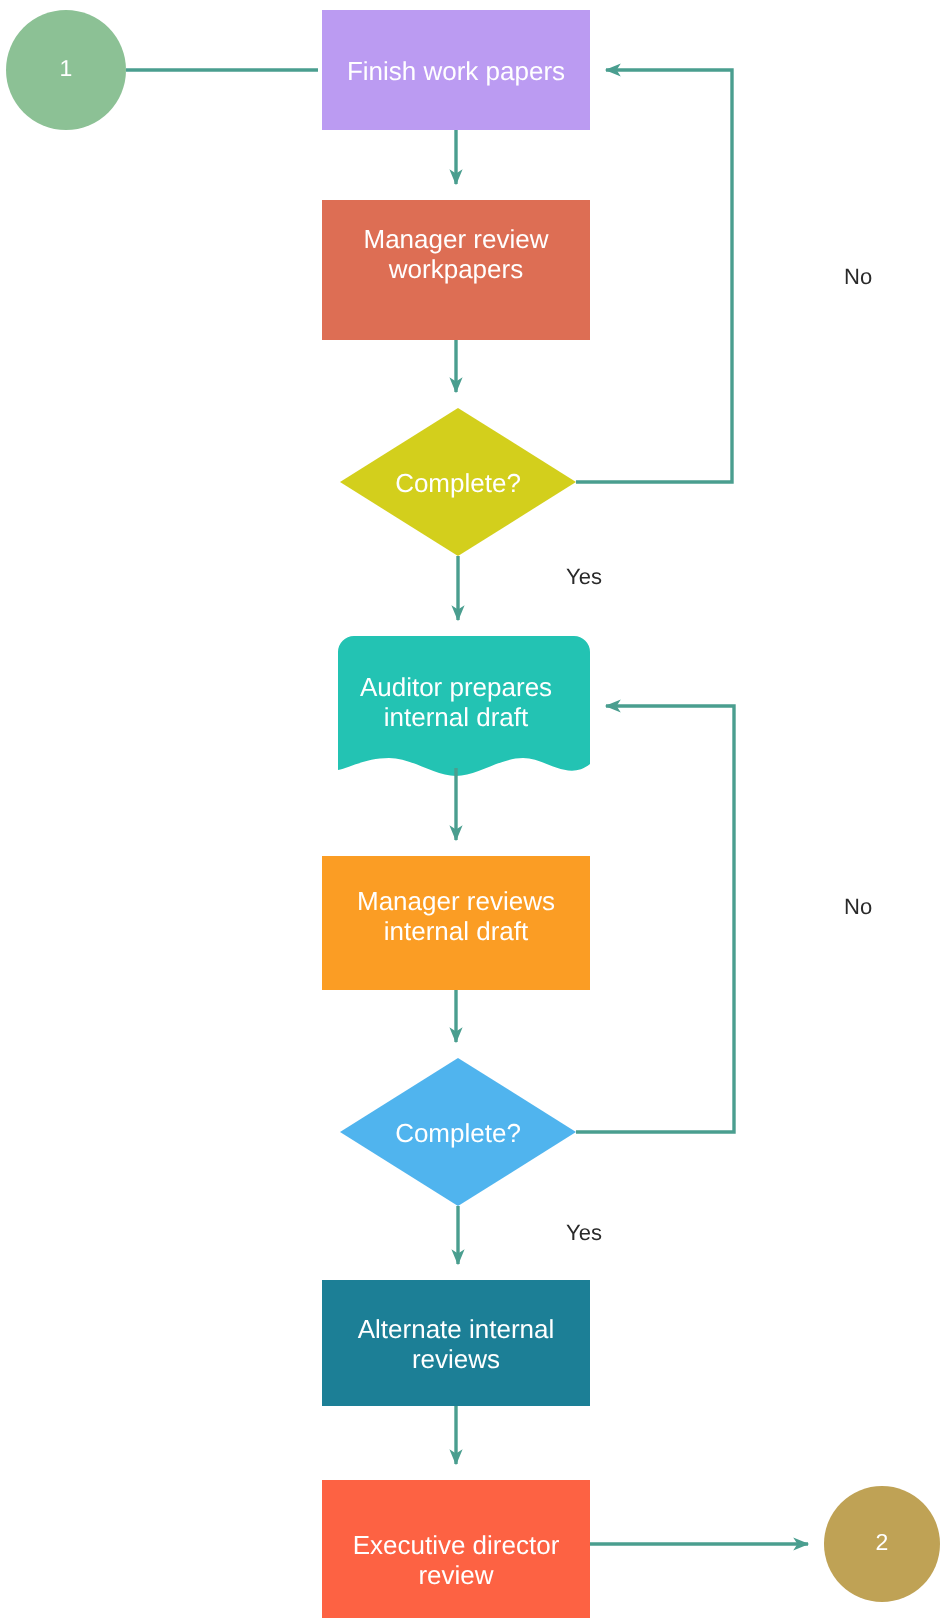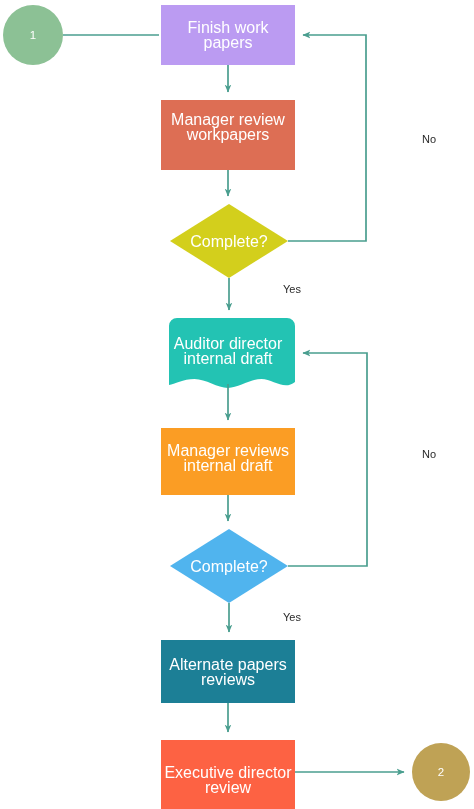--- a/index.html
+++ b/index.html
@@ -21,21 +21,21 @@
     width: 474px;
     height: 809px;
   }
   .node-label {
     position: absolute;
     display: flex;
     align-items: center;
     justify-content: center;
     text-align: center;
     color: #ffffff;
-    font-size: 16px;
+    font-size: 13px;
     line-height: 15px;
     font-family: "Liberation Sans", sans-serif;
     pointer-events: none;
     white-space: pre-line;
   }
   .edge-label {
     position: absolute;
     color: #2a2a2a;
     font-size: 11px;
     line-height: 13px;
@@ -108,29 +108,29 @@
 
 <div class="node-label terminator-num" style="left:3px; top:5px; width:60px; height:60px;">1</div>
 
 <div class="node-label" style="left:161px; top:5px; width:134px; height:60px;">Finish work papers</div>
 
 <div class="node-label" style="left:161px; top:92px; width:134px; height:70px;">Manager review
 workpapers</div>
 
 <div class="node-label" style="left:170px; top:204px; width:118px; height:74px;">Complete?</div>
 
-<div class="node-label" style="left:161px; top:318px; width:134px; height:66px;">Auditor director
+<div class="node-label" style="left:161px; top:318px; width:134px; height:66px;">Auditor prepares
 internal draft</div>
 
 <div class="node-label" style="left:161px; top:428px; width:134px; height:59px;">Manager reviews
 internal draft</div>
 
 <div class="node-label" style="left:170px; top:529px; width:118px; height:74px;">Complete?</div>
 
-<div class="node-label" style="left:161px; top:640px; width:134px; height:63px;">Alternate papers
+<div class="node-label" style="left:161px; top:640px; width:134px; height:63px;">Alternate internal
 reviews</div>
 
 <div class="node-label" style="left:161px; top:740px; width:134px; height:79px;">Executive director
 review</div>
 
 <div class="node-label terminator-num" style="left:412px; top:743px; width:58px; height:58px;">2</div>
 
 <div class="edge-label" style="left:377px; top:133px;">No</div>
 
 <div class="edge-label" style="left:238px; top:283px;">Yes</div>

